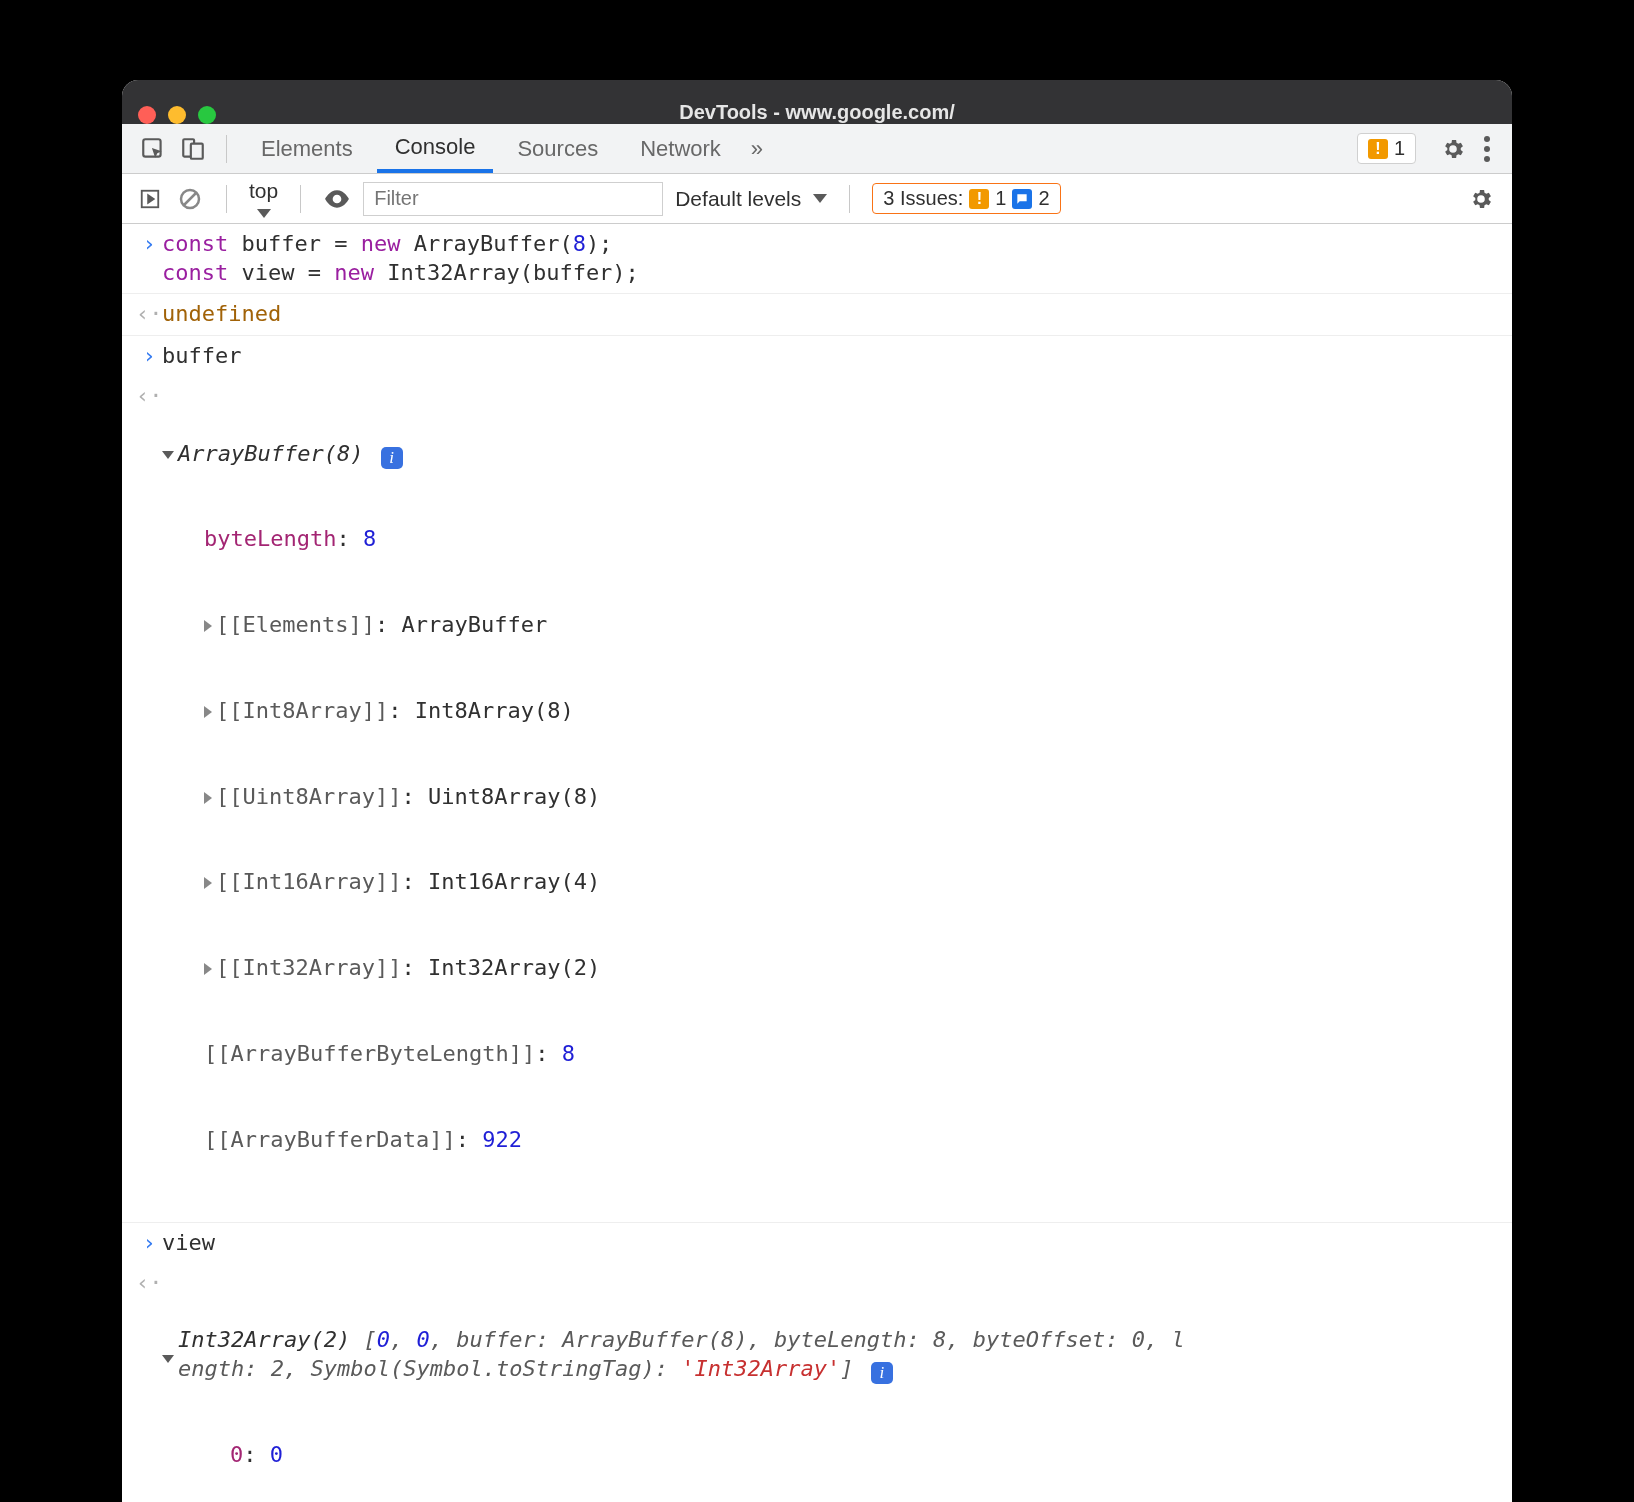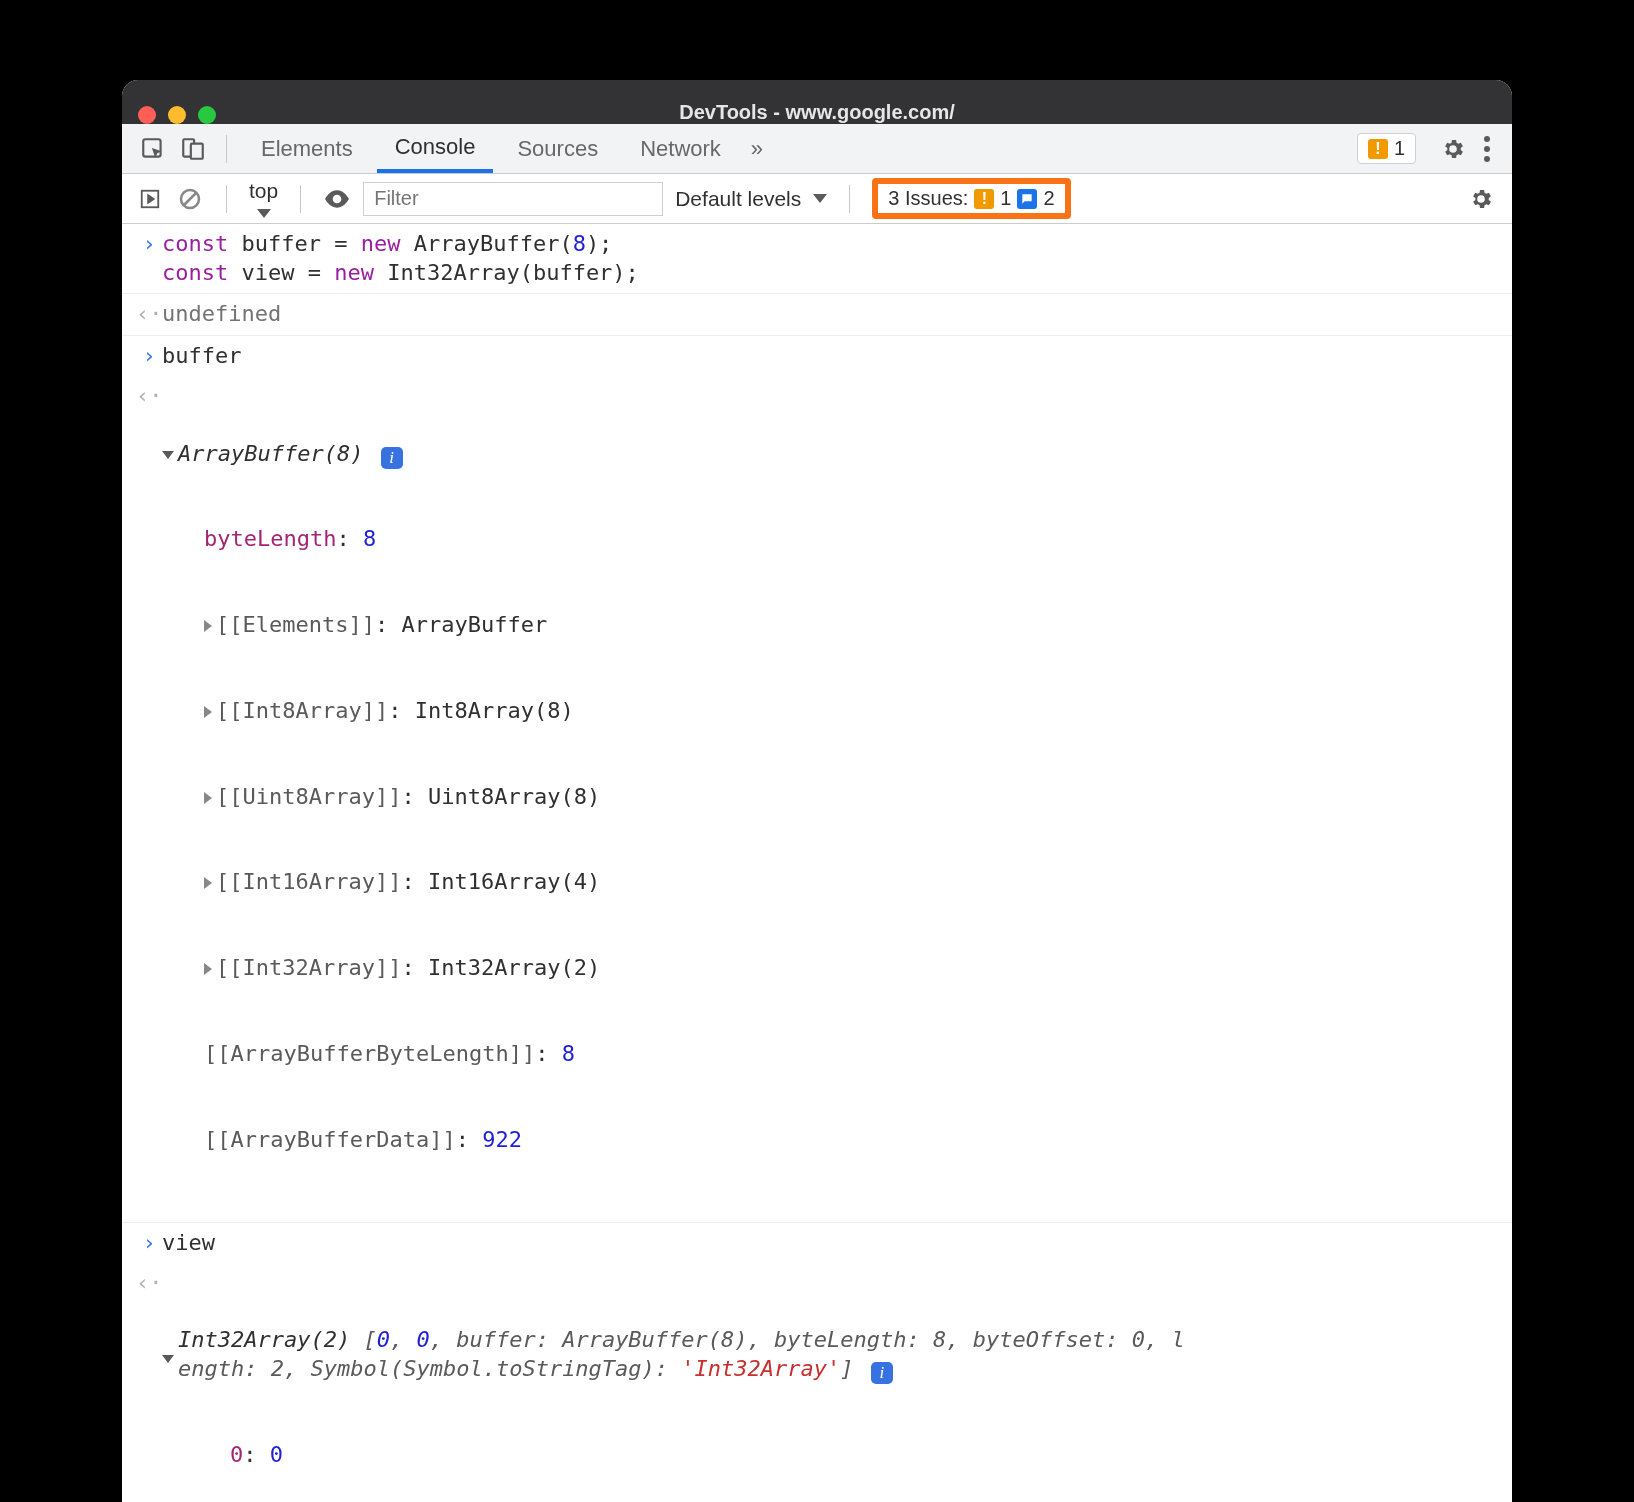--- a/index.html
+++ b/index.html
@@ -92,21 +92,21 @@
     background:#fff;
   }
   .row { padding: 6px 14px; border-bottom: 1px solid #eee; display:flex; }
   .row.noborder { border-bottom: none; }
   .gutter { width: 26px; flex-shrink:0; color:#b0b0b0; text-align:center; }
   .gutter.blue { color:#367cf1; }
   .content { flex:1; white-space: pre-wrap; }
   .kw { color:#9a1fa0; }
   .num { color:#1f1fd6; }
   .str { color:#c73030; }
-  .undef { color:#737373; }
+  .undef { color:#a16207; }
   .italic { font-style:italic; }
   .prop { color:#a32573; }
   .dark { color:#5a5a5a; }
   .info-badge {
     display:inline-flex;width:22px;height:22px;background:#3871e0;color:#fff;
     border-radius:5px;align-items:center;justify-content:center;
     font-style:italic;font-family:Georgia,serif;font-size:17px;
     position:relative;top:2px;margin-left:4px;
   }
   .tree-arrow {
@@ -197,21 +197,21 @@
       <svg viewBox="0 0 24 16">
           <path d="M12 0C5 0 1 8 1 8s4 8 11 8 11-8 11-8-4-8-11-8zm0 12a4 4 0 110-8 4 4 0 010 8z"></path>
         </svg>
     </div>
     <input class="filter-input" placeholder="Filter" style="">
     <div class="levels">
       <span>Default levels</span>
       <span class="triangle-down"></span>
     </div>
     <div class="vsep"></div>
-    <div class="issue-pill" style="border:6px solid #f97316;">
+    <div class="issue-pill" style="border:1px solid #f97316;">
       <span>3 Issues:</span>
       <span class="warn-ic">!</span>
       <span>1</span>
       <span class="info-ic">
         <svg width="14" height="14" viewBox="0 0 24 24" fill="#fff">
             <path d="M4 4h16v12H8l-4 4V4z"></path>
           </svg>
       </span>
       <span>2</span>
     </div>

